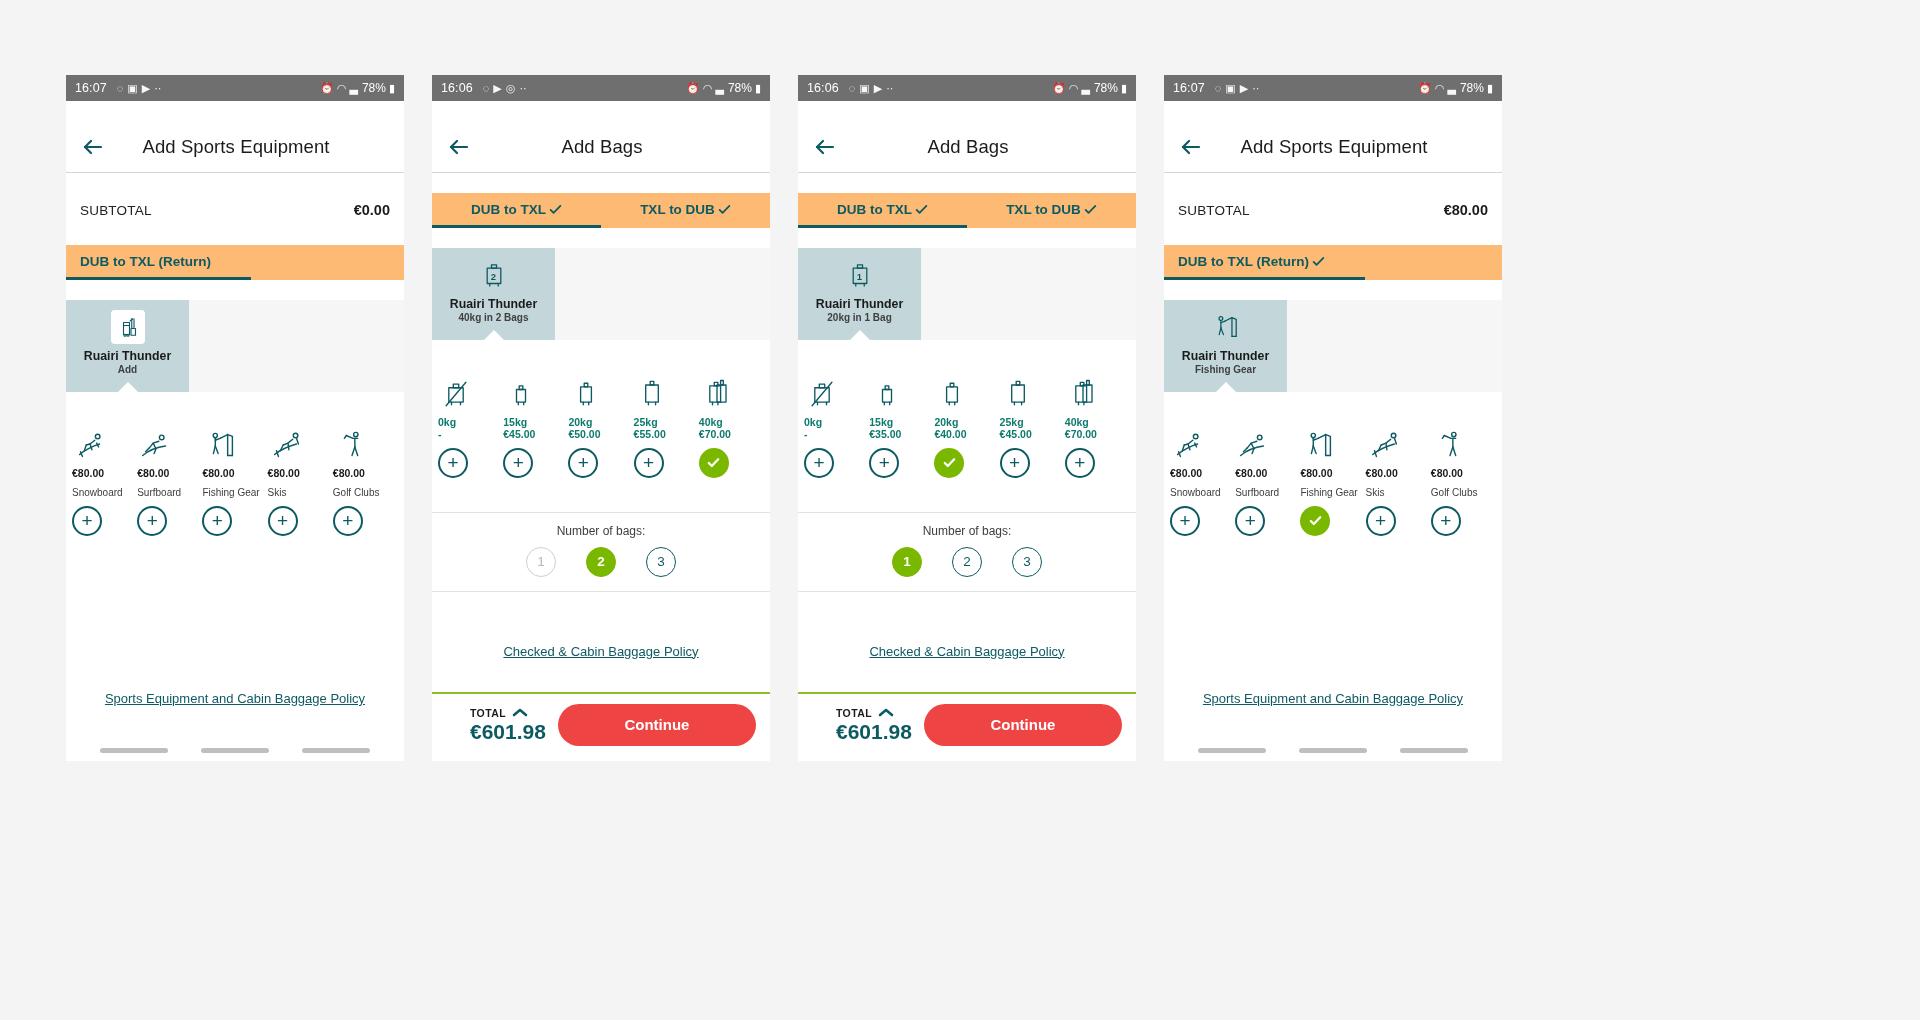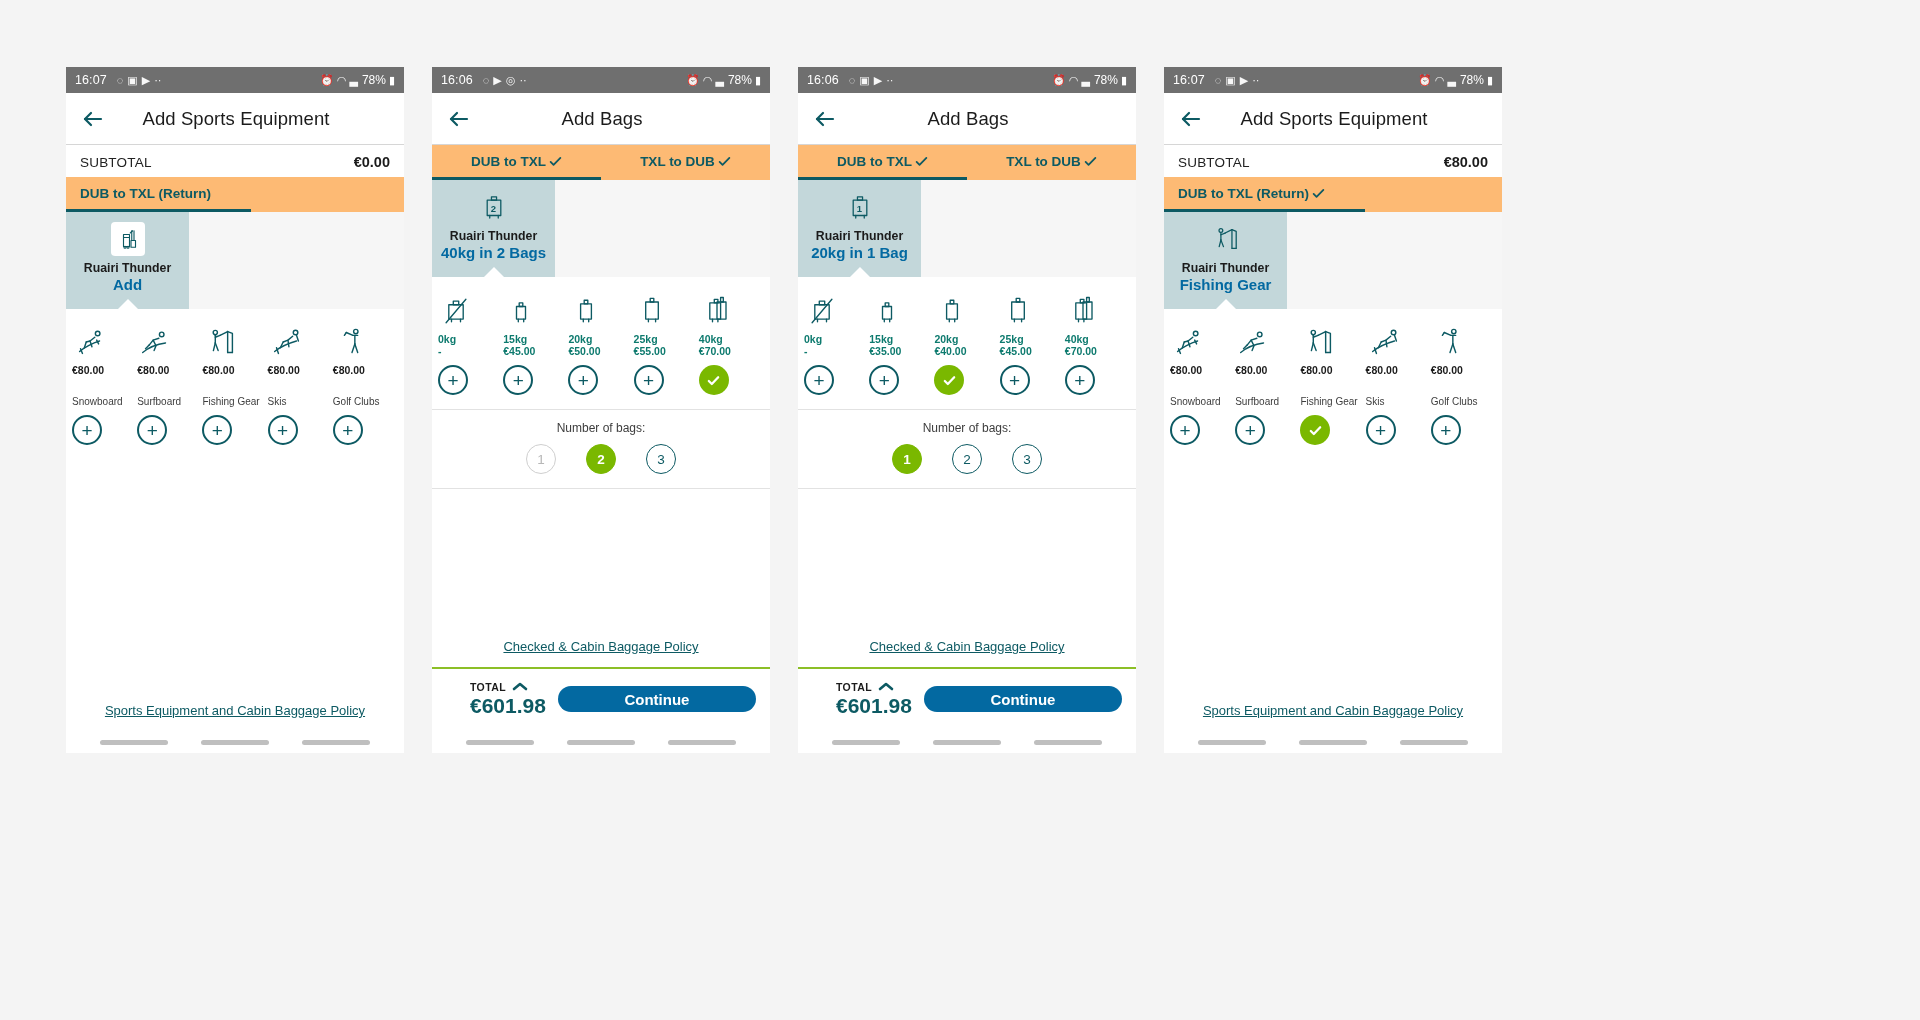--- a/index.html
+++ b/index.html
@@ -9,27 +9,28 @@
     font-family: "Liberation Sans", sans-serif;
     overflow: hidden;
   }
   .stage {
     position: relative;
     width: 1920px; height: 1020px;
     background: #f4f4f4;
   }
   .phone {
     position: absolute;
-    top: 67px;
+    top: 75px;
     width: 338px;
     height: 686px;
     background: #ffffff;
     display: flex;
     flex-direction: column;
     overflow: hidden;
+    gap: 20px;
   }
   #phone-1 { left: 66px; }
   #phone-2 { left: 432px; }
   #phone-3 { left: 798px; }
   #phone-4 { left: 1164px; }
 
   
   .statusbar {
     height: 26px;
     background: #6f6f6f;
@@ -120,21 +121,21 @@
   }
   .pax-card .pax-icon-box {
     width: 34px; height: 34px;
     margin: 0 auto 5px auto;
     background: #fff;
     border-radius: 4px;
     display: flex; align-items: center; justify-content: center;
   }
   .pax-card.plain .pax-icon-box { background: transparent; }
   .pax-name { font-size: 12.3px; color: #1b1b1b; font-weight: 700; line-height: 1.15; }
-  .pax-sub  { font-size: 15px; color: #0369a1; font-weight: 700; margin-top: 1px; line-height: 1.15; }
+  .pax-sub  { font-size: 10px; color: #404040; font-weight: 700; margin-top: 1px; line-height: 1.15; }
   .pax-caret {
     position: absolute;
     left: 50%; bottom: -1px;
     transform: translateX(-50%);
     width: 0; height: 0;
     border-left: 11px solid transparent;
     border-right: 11px solid transparent;
     border-bottom: 11px solid #ffffff;
   }
   .pax-rest { flex: 1; background: #f6f6f6; }
@@ -148,21 +149,21 @@
   }
   .opt {
     flex: 1;
     text-align: center;
     display: flex;
     flex-direction: column;
     align-items: flex-start;
   }
   .opt-icon { height: 40px; display: flex; align-items: flex-end; justify-content: center; }
   .opt-price { font-size: 10.5px; font-weight: 700; color: #1b1b1b; margin-top: 3px; }
-  .opt-name  { font-size: 10px; color: #3d3d3d; margin-top: 20px; }
+  .opt-name  { font-size: 10px; color: #3d3d3d; margin-top: 8px; }
   .opt-kg    { font-size: 10.5px; font-weight: 700; color: #0d7a6e; margin-top: 4px; }
   .opt-cost  { font-size: 10.5px; font-weight: 700; color: #0d7a6e; margin-top: 0px; }
   .opt-btn   { margin-top: 8px; }
   .circle-plus {
     width: 30px; height: 30px;
     border: 2px solid #0d5a63;
     border-radius: 50%;
     display: flex; align-items: center; justify-content: center;
     color: #0d5a63;
     font-size: 19px;
@@ -227,24 +228,24 @@
     gap: 12px;
     min-height: 64px;
   }
   .footer.plain { border-top: 2px solid #8cbf26; padding: 12px 14px 14px 14px; }
   .total-block { flex: 0 0 auto; margin-left: 24px; }
   .total-label-row { display: flex; align-items: center; gap: 6px; }
   .total-label { font-size: 10.5px; font-weight: 700; color: #1b1b1b; letter-spacing: .4px; }
   .total-value { font-size: 21px; font-weight: 700; color: #0d5a63; line-height: 1.1; margin-top: 1px; }
   .cta {
     flex: 1;
-    background: #0369a1;
+    background: #ef4444;
     color: #fff;
     border-radius: 24px;
-    height: 26px;
+    height: 42px;
     display: flex; align-items: center; justify-content: center;
     font-size: 15px;
     font-weight: 700;
   }
 
   
   .navbar {
     height: 22px;
     background: #fff;
     display: flex;

